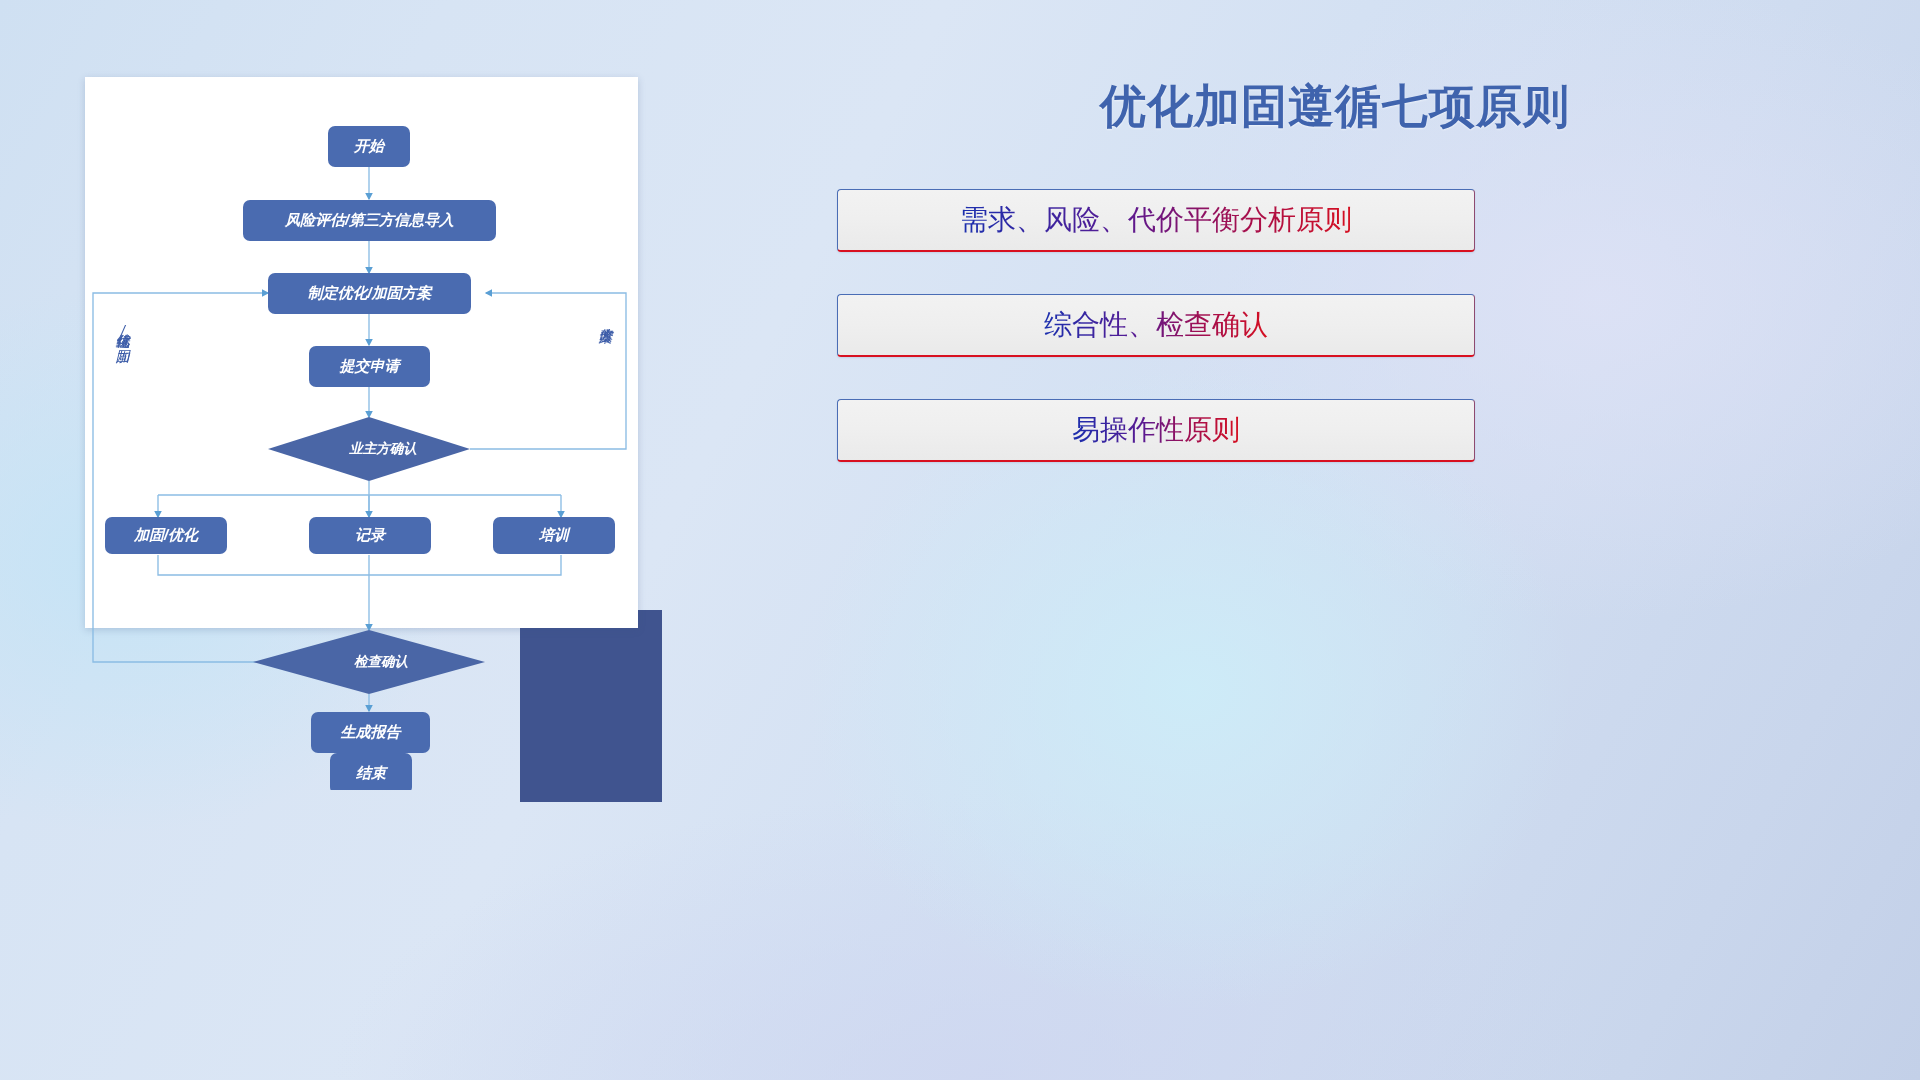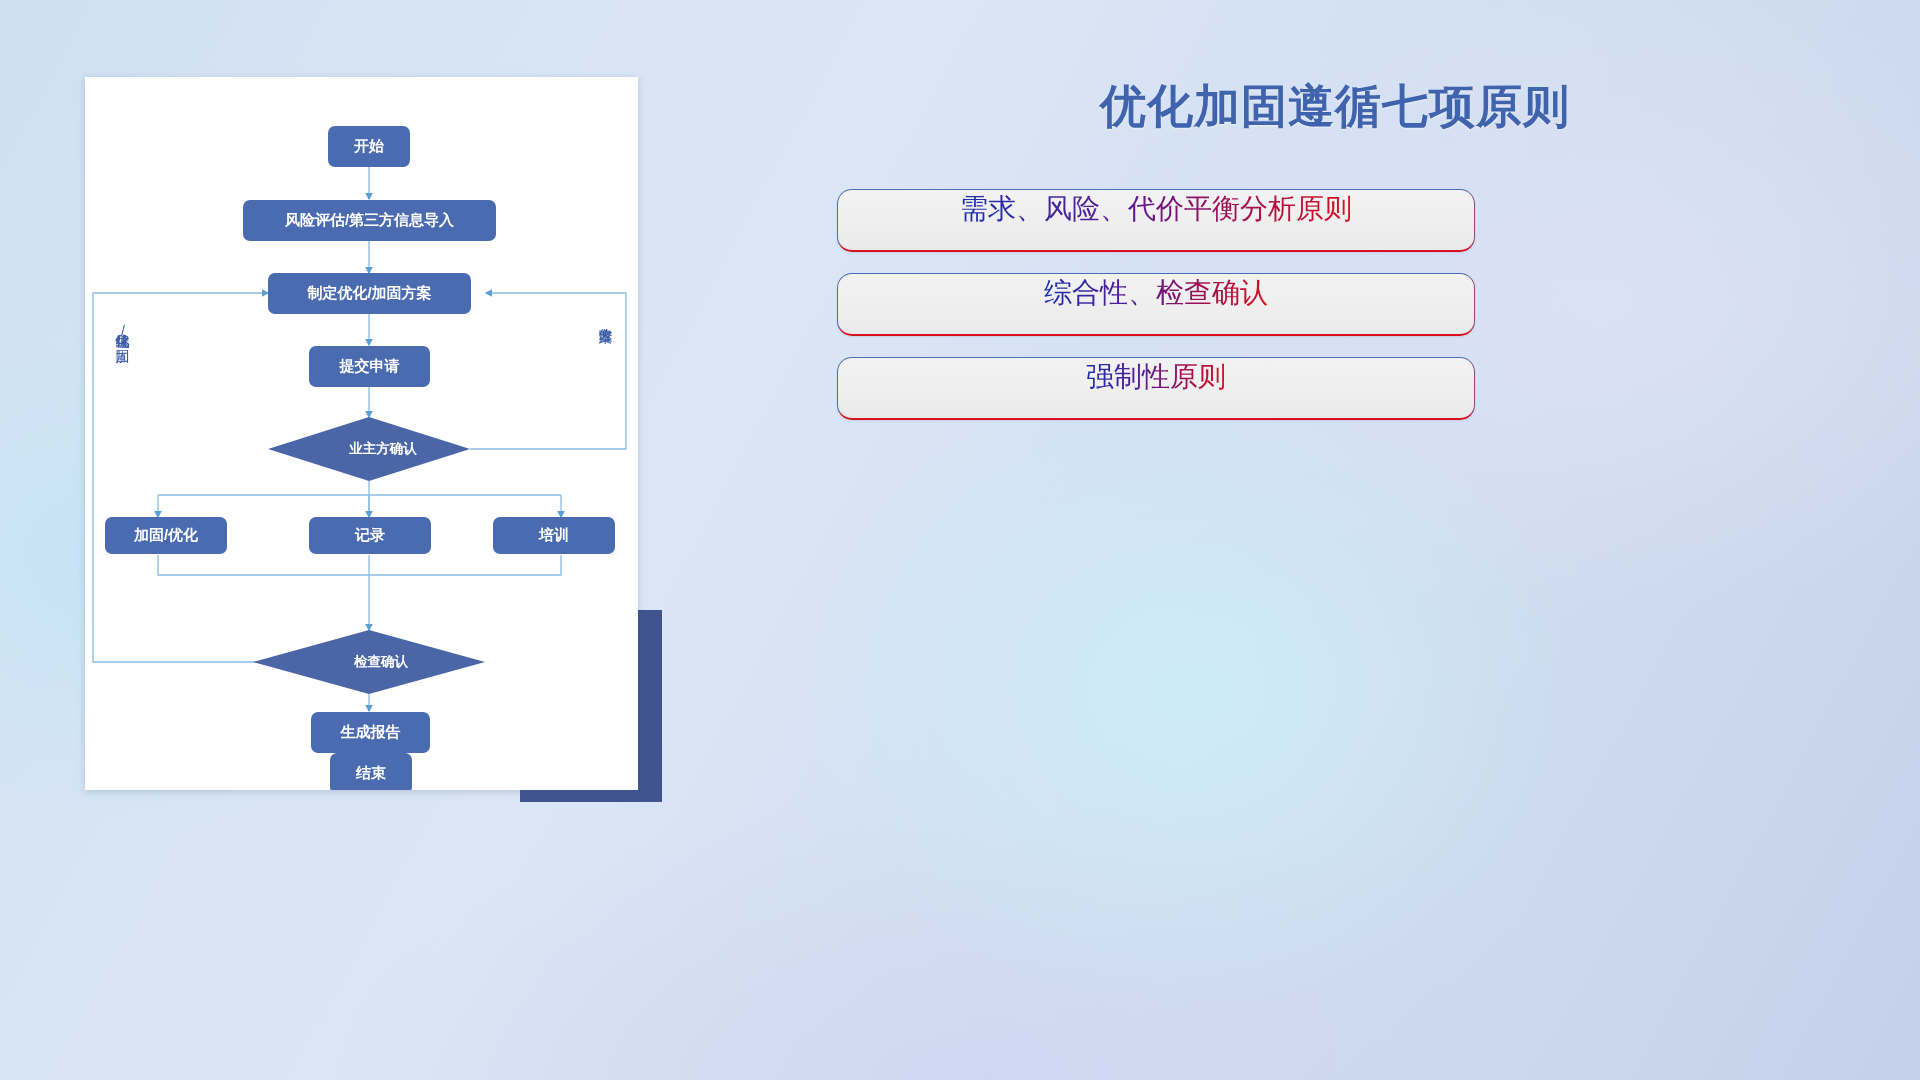--- a/index.html
+++ b/index.html
@@ -24,23 +24,24 @@
   
   #flow-shadow {
     position: absolute;
     left: 520px; top: 610px;
     width: 142px; height: 192px;
     background: #40548f;
   }
   #flow-card {
     position: absolute;
     left: 85px; top: 77px;
-    width: 553px; height: 713px;
+    width: 553px; height: 551px;
     background: #ffffff;
     box-shadow: 0 2px 7px rgba(60,80,130,0.22);
+    font-style: italic;
   }
   #flow-svg { position: absolute; left: 0; top: 0; }
 
   .fnode-text {
     font-family: "Liberation Sans", "DejaVu Sans", sans-serif;
     font-weight: bold;
     fill: #ffffff;
     font-size: 15px;
     text-anchor: middle;
     dominant-baseline: middle;
@@ -71,28 +72,29 @@
     text-shadow: 0 1px 2px rgba(255,255,255,0.55);
   }
   #cards {
     position: absolute;
     left: 2px; top: 117px;
     width: 638px;
   }
   .pcard {
     position: relative;
     height: 63px;
-    margin-bottom: 21px;
-    border-radius: 15px;
+    margin-bottom: 42px;
+    border-radius: 4px;
     background: linear-gradient(180deg, #f2f2f2 0%, #efefef 48%, #eaeaea 100%);
     border: 1.6px solid #4a6db5;
     border-bottom: 2.4px solid #d81020;
     border-right: 1.6px solid #8e4a70;
     box-sizing: border-box;
     display: flex;
+    align-items: center;
     justify-content: center;
     box-shadow: 0 1px 2px rgba(70,90,140,0.14);
   }
   .pcard-label {
     font-size: 28px;
     font-weight: normal;
     background-image: linear-gradient(90deg, #1a2fae 0%, #5a1a92 42%, #9c0f55 68%, #d60f20 100%);
     -webkit-background-clip: text;
     background-clip: text;
     color: transparent;
@@ -212,18 +214,18 @@
     <div id="deck-title">优化加固遵循七项原则</div>
 
     <div id="cards">
       <div class="pcard">
         <span class="pcard-label">需求、风险、代价平衡分析原则</span>
       </div>
       <div class="pcard">
         <span class="pcard-label">综合性、检查确认</span>
       </div>
       <div class="pcard">
-        <span class="pcard-label">强制性原则</span>
+        <span class="pcard-label">易操作性原则</span>
       </div>
     </div>
   </div>
 
 </div>
 
 </body></html>

